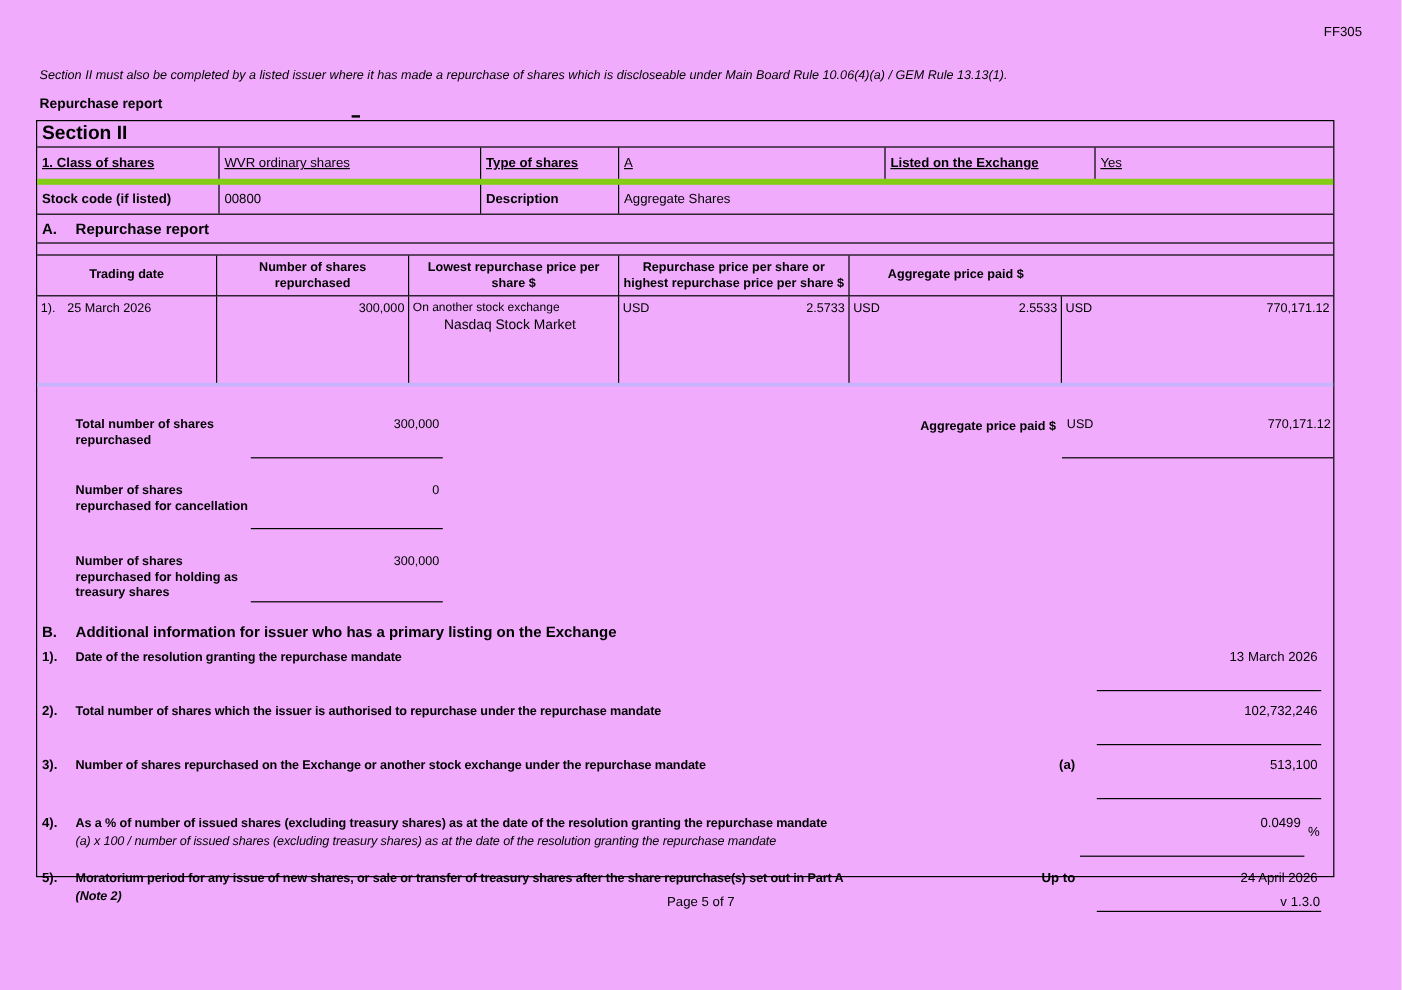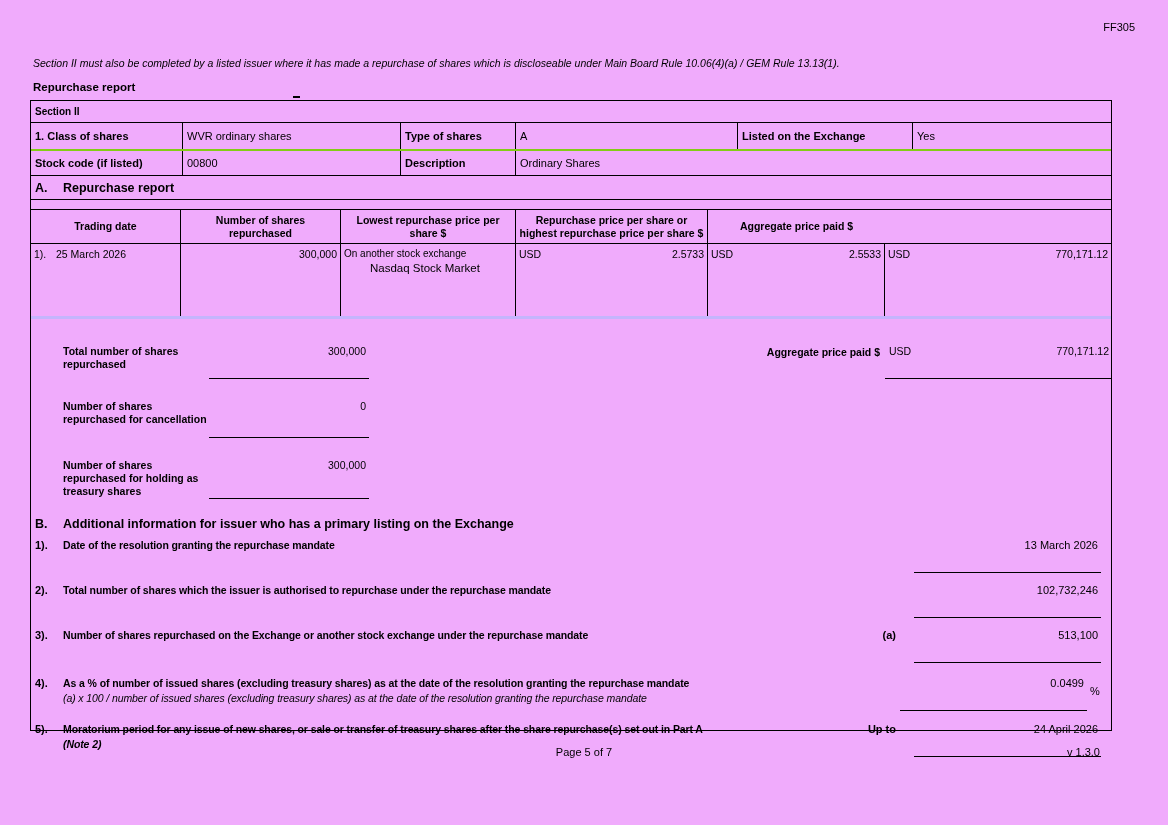--- a/index.html
+++ b/index.html
@@ -9,23 +9,23 @@
     position:relative; width:1168px; height:825px; background:#f0abfc;
     font-family:"Liberation Sans","DejaVu Sans",sans-serif; color:#000; overflow:hidden;
   }
   .form-code { position:absolute; top:21px; right:33px; font-size:11px; }
   .intro { position:absolute; top:57px; left:33px; right:56px; font-size:10.5px; font-style:italic; }
   .doc-title { position:absolute; top:81px; left:33px; font-size:11.5px; font-weight:bold; }
   .stray { position:absolute; top:96px; left:293px; width:7px; height:1.5px; background:#000; }
 
   .form { position:absolute; top:100px; left:30px; width:1082px; height:631px; border:1px solid #000; }
 
-  .sec2-header { height:22px; line-height:21px; padding-left:4px; font-weight:bold; font-size:10px; border-bottom:1px solid #000; }
-
-  .grid6 { display:grid; grid-template-columns:152px 218px 115px 222px 175px 1fr; grid-auto-rows:26px; border-bottom:2px solid #84cc16; }
+  .sec2-header { height:22px; line-height:21px; padding-left:4px; font-weight:bold; font-size:16px; border-bottom:1px solid #000; }
+
+  .grid6 { display:grid; grid-template-columns:152px 218px 115px 222px 175px 1fr; grid-auto-rows:26px; border-bottom:5px solid #84cc16;text-decoration:underline; }
   .grid4 { display:grid; grid-template-columns:152px 218px 115px 1fr; grid-auto-rows:24px; border-bottom:1px solid #000; }
   .cell { padding:2px 4px; font-size:11px; display:flex; align-items:center; border-right:1px solid #000; overflow:hidden; }
   .cell.last { border-right:none; }
   .cell.label { font-weight:bold; }
 
   .a-row { display:flex; align-items:center; height:24px; border-bottom:1px solid #000; font-weight:bold; font-size:12.5px; }
   .sec-num { width:32px; padding-left:4px; flex-shrink:0; }
 
   .subtable { margin-top:9px; border-top:1px solid #000; border-bottom:3px solid #c4b5fd; }
   .thead, .trow { display:grid; grid-template-columns:150px 160px 175px 192px 177px 1fr; }
@@ -89,21 +89,21 @@
       <div class="cell label">Type of shares</div>
       <div class="cell">A</div>
       <div class="cell label">Listed on the Exchange</div>
       <div class="cell last">Yes</div>
     </div>
 
     <div class="grid4">
       <div class="cell label">Stock code (if listed)</div>
       <div class="cell">00800</div>
       <div class="cell label">Description</div>
-      <div class="cell last">Ordinary Shares</div>
+      <div class="cell last">Aggregate Shares</div>
     </div>
 
     <div class="a-row">
       <div class="sec-num">A.</div>
       <div>Repurchase report</div>
     </div>
 
     <div class="subtable">
       <div class="thead">
         <div class="th">

